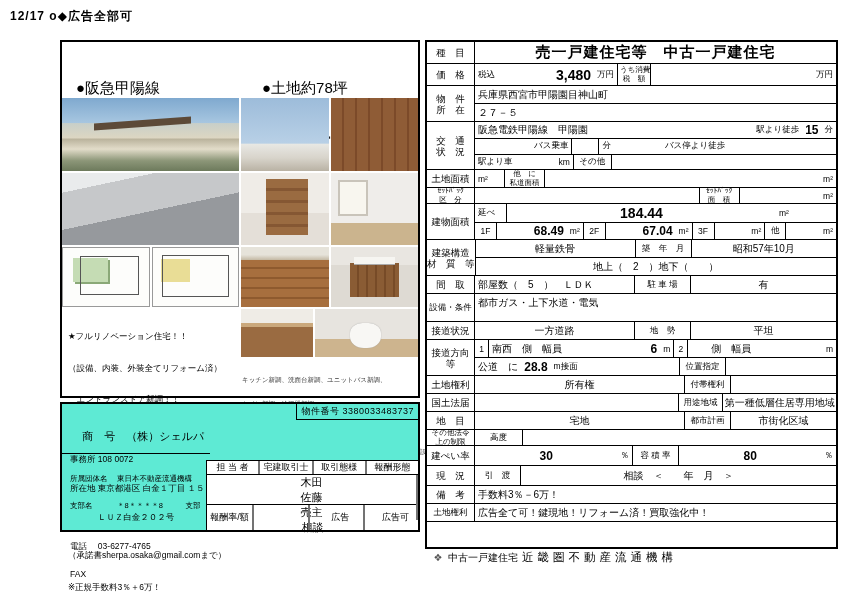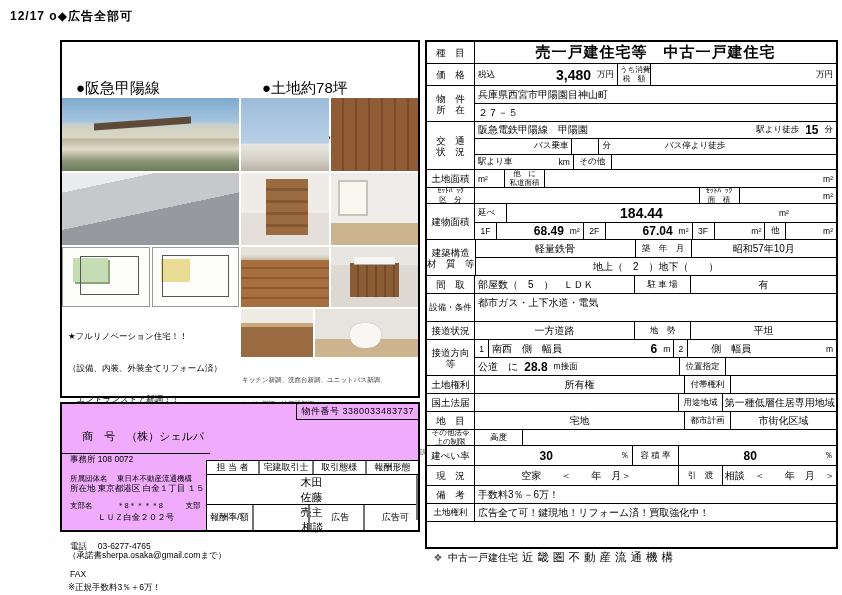--- a/index.html
+++ b/index.html
@@ -69,21 +69,21 @@
   .rr { justify-content:flex-end; }
   .grow { flex:1 1 auto; min-width:0; }
   .big { font-size:14px; font-weight:bold; }
   .med { font-size:12px; font-weight:bold; }
   .sm { font-size:8.5px; }
   .lbl2 { display:flex; flex-direction:column; justify-content:center; text-align:center; font-size:7.5px; line-height:8.5px; padding:0 2px; white-space:pre; }
   .title-cell { font-size:15px; font-weight:bold; letter-spacing:1px; }
   .minibox { border-left:1px solid #000; border-right:1px solid #000; align-self:stretch; width:28px; }
 
   
-  .company { left:60px; top:402px; width:360px; height:130px; border:2px solid #000; background:#f0abfc; }
+  .company { left:60px; top:402px; width:360px; height:130px; border:2px solid #000; background:#5eead4; }
   .bukken-no { position:absolute; right:0; top:0; border-left:1px solid #000; border-bottom:1px solid #000;
                font-size:9px; padding:1px 4px; letter-spacing:0.5px; }
   .shogo { position:absolute; left:8px; top:13px; font-size:11px; white-space:pre; }
   .cinfo { position:absolute; left:8px; top:32px; width:142px; font-size:8.5px; line-height:9.6px; white-space:pre; }
   .cgroup { position:absolute; left:0px; bottom:0px; width:148px; border-top:1px solid #000; padding:2px 0 2px 8px;
             font-size:7.5px; line-height:9px; white-space:pre; }
   .staff { position:absolute; right:0; top:56px; width:212px; border:1px solid #000; border-right:none; display:flex; flex-direction:column; background:#fff; }
   .staff .srow { display:flex; border-bottom:1px solid #000; }
   .staff .srow:last-child { border-bottom:none; }
   .staff .scell { flex:1 1 0; border-right:2px solid #737373; display:flex; align-items:center; justify-content:center; font-size:9px; white-space:pre; }
@@ -351,21 +351,20 @@
     <div class="tlabel">建ぺい率</div>
     <div class="cell cc med grow">30</div>
     <div class="cell sm br">％</div>
     <div class="cell sm br cc" style="width:46px;">容 積 率</div>
     <div class="cell cc med grow">80</div>
     <div class="cell sm">％</div>
   </div>
 
   <div class="trow" style="height:20px;">
     <div class="tlabel">現　況</div>
-    <div class="cell cc br" style="width:210px;">空家　　＜　　年　月＞</div>
     <div class="cell sm br cc" style="width:46px;">引　渡</div>
     <div class="cell cc grow">相談　＜　　年　月　＞</div>
   </div>
 
   <div class="trow" style="height:18px;">
     <div class="tlabel">備　考</div>
     <div class="cell grow">手数料3％－6万！</div>
   </div>
 
   <div class="trow" style="height:18px;">

